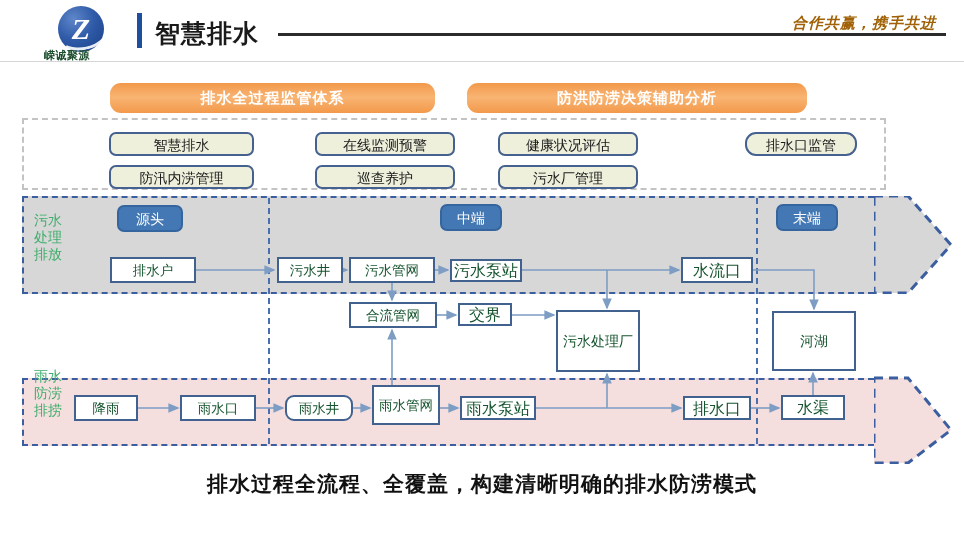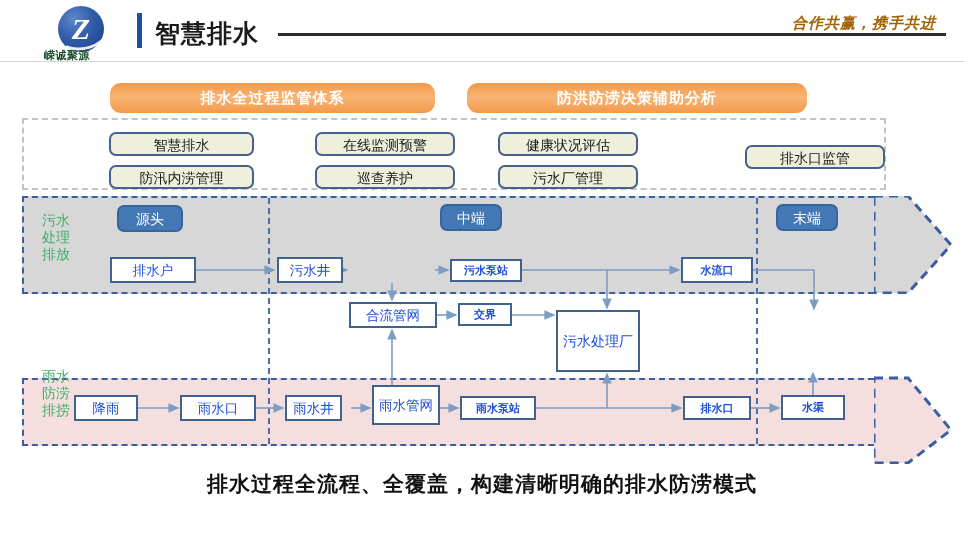--- a/index.html
+++ b/index.html
@@ -47,21 +47,21 @@
     border:2px dashed #c3c3c3;box-sizing:border-box;}
   .mod{position:absolute;height:24px;line-height:23px;text-align:center;
     background:#eef0dc;border:2px solid #44618f;border-radius:7px;box-sizing:border-box;
     font-size:14px;color:#1a1a1a;font-family:"Liberation Serif",serif;}
   #mod-0{left:109px;top:132px;width:145px;}
   #mod-1{left:109px;top:165px;width:145px;}
   #mod-2{left:315px;top:132px;width:140px;}
   #mod-3{left:315px;top:165px;width:140px;}
   #mod-4{left:498px;top:132px;width:140px;}
   #mod-5{left:498px;top:165px;width:140px;}
-  #mod-6{left:745px;top:145px;width:140px;}
+  #mod-6{left:745px;top:132px;width:112px;border-radius:11px;}
 
   
   .band{position:absolute;}
   .band-body{position:absolute;box-sizing:border-box;border:2px dashed #3a5ea0;}
   .gray .band-body{background:#d7d7d7;}
   .pink .band-body{background:#f4dede;}
   .band-body.no-right{border-right:none;}
 
   
   #gray-body{left:22px;top:196px;width:852px;height:98px;border-right:none;}
@@ -80,45 +80,45 @@
   
   .pill{position:absolute;height:27px;line-height:26px;text-align:center;
     background:#4478b4;border:2px solid #35659f;border-radius:7px;color:#ffffff;
     font-size:14px;font-family:"Liberation Serif",serif;box-sizing:border-box;}
   #pill-0{left:117px;top:205px;width:66px;}
   #pill-1{left:440px;top:204px;width:62px;}
   #pill-2{left:776px;top:204px;width:62px;}
 
   
   .band-label{position:absolute;width:44px;color:#3fae6b;font-size:14px;line-height:17px;
-    font-family:"Liberation Serif",serif;text-align:center;}
+    font-family:"Liberation Serif",serif;text-align:left;}
   #label-gray{left:34px;top:212px;}
   #label-pink{left:34px;top:368px;}
 
   
   .node{position:absolute;box-sizing:border-box;background:#ffffff;border:2px solid #41618f;
-    color:#1d4ed8;font-size:13.5px;font-family:"Liberation Serif",serif;
+    color:#14532d;font-size:13.5px;font-family:"Liberation Serif",serif;
     display:flex;align-items:center;justify-content:center;text-align:center;line-height:15px;}
-  .node.small{font-size:11px;font-weight:bold;}
+  .node.small{font-size:16px;}
 
   
   #n-pshh{left:110px;top:257px;width:86px;height:26px;}
   #n-wsj{left:277px;top:257px;width:66px;height:26px;}
   #n-wsgw{left:349px;top:257px;width:86px;height:26px;}
   #n-wsbz{left:450px;top:259px;width:72px;height:23px;}
   #n-slk{left:681px;top:257px;width:72px;height:26px;}
   
   #n-hlgw{left:349px;top:302px;width:88px;height:26px;}
   #n-jj{left:458px;top:303px;width:54px;height:23px;}
   #n-wsclc{left:556px;top:310px;width:84px;height:62px;font-size:14px;}
   #n-hh{left:772px;top:311px;width:84px;height:60px;font-size:14px;}
   
   #n-jy{left:74px;top:395px;width:64px;height:26px;}
   #n-ysk{left:180px;top:395px;width:76px;height:26px;}
-  #n-ysj{left:285px;top:395px;width:57px;height:26px;}
+  #n-ysj{left:285px;top:395px;width:68px;height:26px;border-radius:9px;}
   #n-ysgw{left:372px;top:385px;width:68px;height:40px;}
   #n-ysbz{left:460px;top:396px;width:76px;height:24px;}
   #n-psk{left:683px;top:396px;width:68px;height:24px;}
   #n-sq{left:781px;top:395px;width:64px;height:25px;}
 
   
   .conn-svg{position:absolute;left:0;top:0;width:964px;height:542px;pointer-events:none;}
 
   
   .caption{position:absolute;left:0;top:470px;width:964px;text-align:center;
@@ -214,26 +214,28 @@
       <line x1="751" y1="408" x2="779" y2="408"></line>
 
       <line x1="607" y1="408" x2="607" y2="374"></line>
 
       <line x1="392" y1="385" x2="392" y2="330"></line>
     </g>
   </svg>
 
   <div class="node" id="n-pshh">排水户</div>
   <div class="node" id="n-wsj">污水井</div>
+  <div class="node" id="n-wsgw">污水管网</div>
   <div class="node small" id="n-wsbz">污水泵站</div>
   <div class="node small" id="n-slk">水流口</div>
 
   <div class="node" id="n-hlgw">合流管网</div>
   <div class="node small" id="n-jj">交界</div>
   <div class="node" id="n-wsclc">污水处理厂</div>
+  <div class="node" id="n-hh">河湖</div>
 
   <div class="node" id="n-jy">降雨</div>
   <div class="node" id="n-ysk">雨水口</div>
   <div class="node" id="n-ysj">雨水井</div>
   <div class="node" id="n-ysgw">雨水管网</div>
   <div class="node small" id="n-ysbz">雨水泵站</div>
   <div class="node small" id="n-psk">排水口</div>
   <div class="node small" id="n-sq">水渠</div>
 
   <div class="caption">排水过程全流程、全覆盖，构建清晰明确的排水防涝模式</div>

